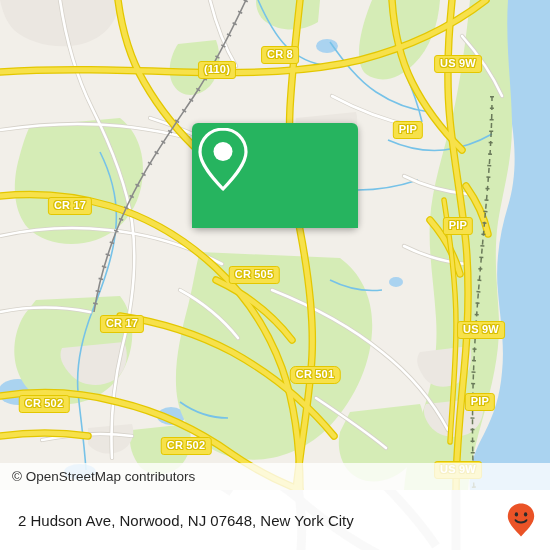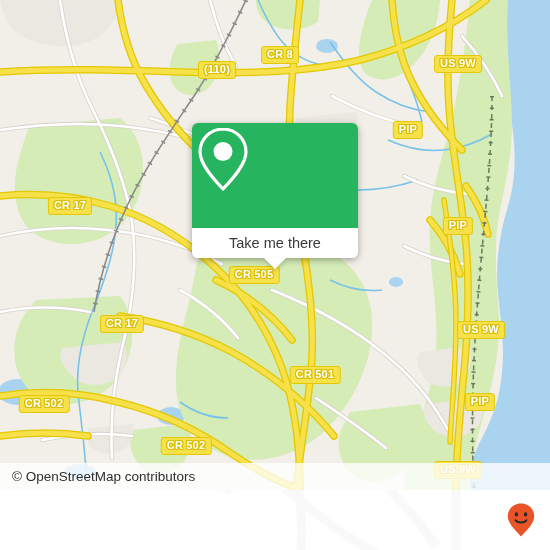--- a/index.html
+++ b/index.html
@@ -304,54 +304,51 @@
 
     <div class="shield" style="left:185px;  top:70px;margin-left:32px;">(110)</div>
     <div class="shield" style="left:280px;  top:55px;">CR 8</div>
     <div class="shield" style="left:458px;  top:64px;">US 9W</div>
     <div class="shield" style="left:408px;  top:130px;">PIP</div>
     <div class="shield" style="left:70px;   top:206px;">CR 17</div>
     <div class="shield" style="left:458px;  top:226px;">PIP</div>
     <div class="shield" style="left:230px;  top:275px;margin-left:24px;">CR 505</div>
     <div class="shield" style="left:122px;  top:324px;">CR 17</div>
     <div class="shield" style="left:481px;  top:330px;">US 9W</div>
-    <div class="shield" style="left:315px;  top:375px;">CR 501</div>
+    <div class="shield" style="left:315px;  top:375px;border-radius:6px;">CR 501</div>
     <div class="shield" style="left:480px;  top:402px;">PIP</div>
     <div class="shield" style="left:44px;   top:404px;">CR 502</div>
     <div class="shield" style="left:186px;  top:446px;">CR 502</div>
     <div class="shield" style="left:458px;  top:470px;">US 9W</div>
 
     <div class="popup">
       <div class="popup-head">
         <svg width="62" height="72" viewBox="0 0 62 72">
           <path d="M31 6 C18.3 6 8 16.3 8 29 C8 41 21 55.5 31 66 C41 55.5 54 41 54 29 C54 16.3 43.7 6 31 6 Z" fill="none" stroke="#ffffff" stroke-width="3.2" stroke-linejoin="round"></path>
           <circle cx="31" cy="28.5" r="9.5" fill="#ffffff"></circle>
         </svg>
-      </div>
-      <div class="popup-foot">
-        <span>Take me there</span>
-        <div class="popup-tail"></div>
       </div>
     </div>
 
     <div class="attribution">
       <span>© OpenStreetMap contributors</span>
     </div>
   </div>
 
   <div class="footer">
     <svg class="footer-watermark" width="550" height="550" viewBox="0 0 550 550">
       <g fill="none" stroke="#9a9a9a" stroke-width="9">
         <path d="M0,396 C40,390 80,392 118,402 C160,412 198,430 232,454 C258,472 280,482 300,500 C330,526 360,546 390,560"></path>
         <path d="M296,470 C300,500 304,528 300,560"></path>
         <path d="M120,440 C160,452 198,470 232,492"></path>
         <path d="M456,470 C456,500 456,530 456,560"></path>
         <path d="M380,480 C400,500 420,522 436,546"></path>
       </g>
     </svg>
+    <div class="footer-addr">2 Hudson Ave, Norwood, NJ 07648, New York City</div>
     <div class="brand">
       <svg width="30" height="36" viewBox="0 0 30 36">
         <path d="M15 1.5 C7.5 1.5 1.8 7.2 1.8 14.3 C1.8 21.5 9.6 28.8 15 34.4 C20.4 28.8 28.2 21.5 28.2 14.3 C28.2 7.2 22.5 1.5 15 1.5 Z" fill="#ea5327"></path>
         <ellipse cx="10.4" cy="12.4" rx="1.7" ry="2.1" fill="#2b2b2b"></ellipse>
         <ellipse cx="19.6" cy="12.4" rx="1.7" ry="2.1" fill="#2b2b2b"></ellipse>
         <path d="M9.6 18.2 C11.6 21.2 18.4 21.2 20.4 18.2" fill="none" stroke="#2b2b2b" stroke-width="2" stroke-linecap="round"></path>
       </svg>
     </div>
   </div>
 

